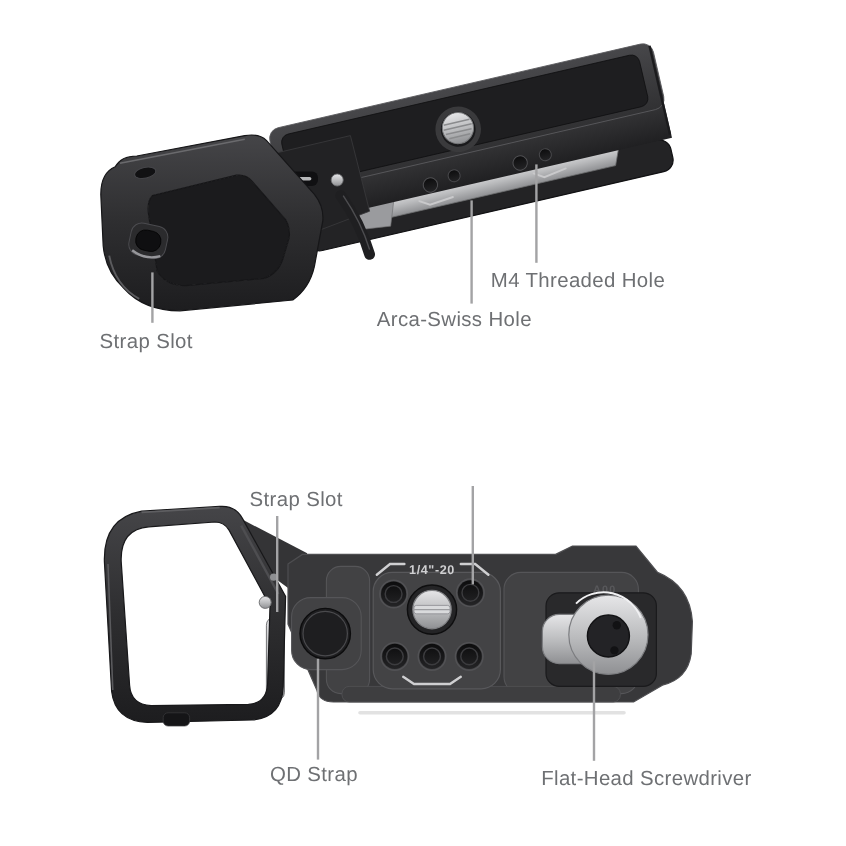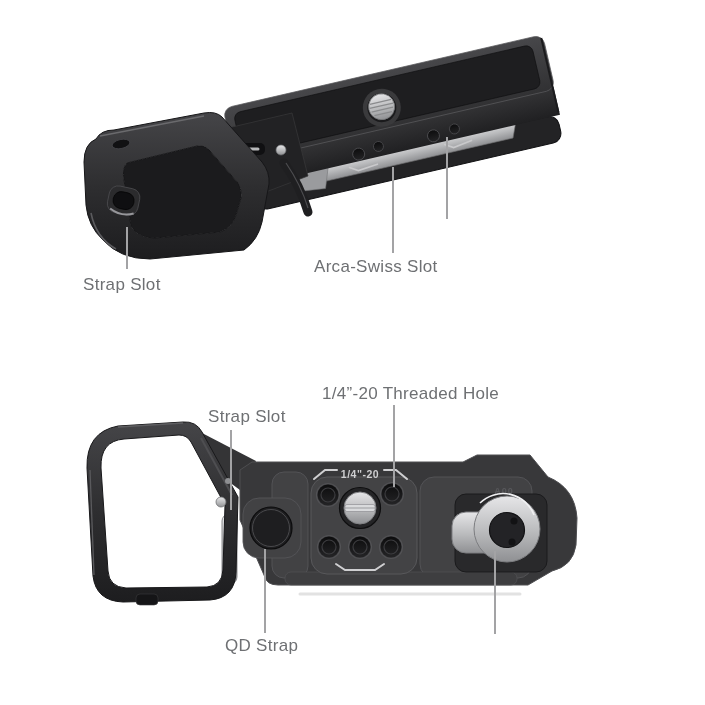--- a/index.html
+++ b/index.html
@@ -194,18 +194,19 @@
 
   <div class="leader" style="left:126px;top:227px;height:42px"></div>
   <div class="leader" style="left:392px;top:167px;height:86px"></div>
   <div class="leader" style="left:446px;top:137px;height:82px"></div>
   <div class="leader" style="left:393px;top:405px;height:82px"></div>
   <div class="leader" style="left:230px;top:430px;height:80px"></div>
   <div class="leader" style="left:264px;top:549px;height:84px"></div>
   <div class="leader" style="left:494px;top:551px;height:83px"></div>
 
   <div class="lbl" style="left:83px;top:275px">Strap Slot</div>
-  <div class="lbl" style="left:314px;top:257px">Arca-Swiss Slot</div>
-  <div class="lbl" style="left:322px;top:384px">1/4”-20 Threaded Hole</div>
+  <div class="lbl" style="left:314px;top:257px">Arca-Swiss Hole</div>
+  <div class="lbl" style="left:409px;top:224px">M4 Threaded Hole</div>
   <div class="lbl" style="left:208px;top:407px">Strap Slot</div>
   <div class="lbl" style="left:225px;top:636px">QD Strap</div>
+  <div class="lbl" style="left:451px;top:639px">Flat-Head Screwdriver</div>
 
 </div>
 
 </body></html>

